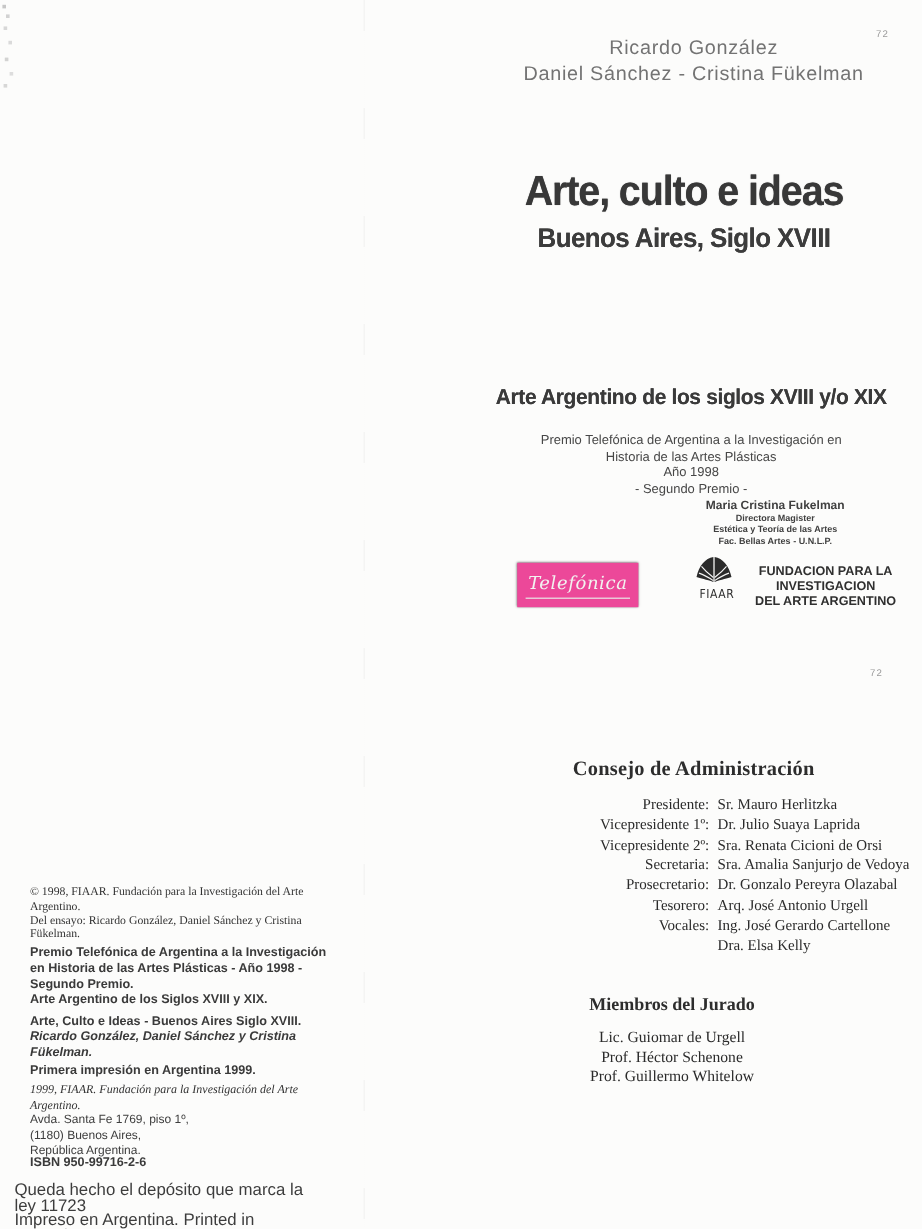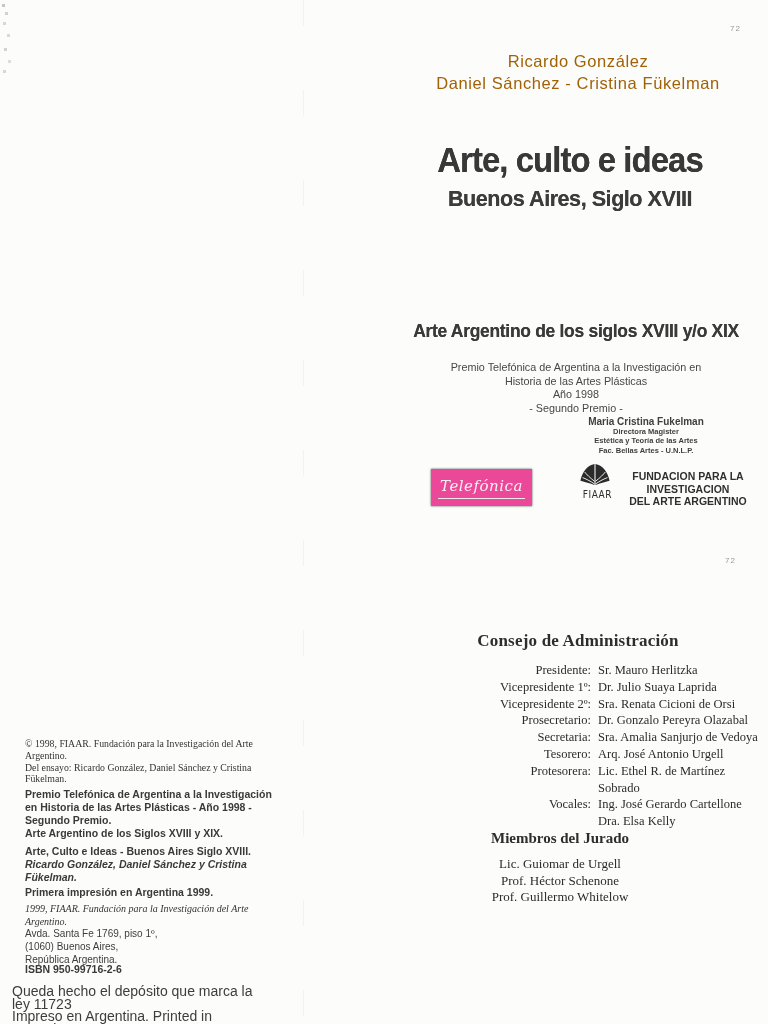--- a/index.html
+++ b/index.html
@@ -26,22 +26,22 @@
   .corner-noise {
     left: 2px; top: 4px; width: 3px; height: 3px; background: #bbb;
     box-shadow: 3px 8px 0 #c8c8c8, 1px 18px 0 #cfcfcf, 5px 30px 0 #d2d2d2,
                 2px 44px 0 #c9c9c9, 6px 56px 0 #d6d6d6, 1px 66px 0 #cecece;
     opacity: .8;
   }
   .tiny-mark { font-size: 8px; color: #9a9a9a; letter-spacing: 1px; }
 
   
   .authors {
-    top: 50px; left: 408px; width: 340px; text-align: center;
-    font-size: 16.5px; line-height: 22px; color: #a16207; letter-spacing: .6px;
+    top: 29px; left: 408px; width: 340px; text-align: center;
+    font-size: 16.5px; line-height: 22px; color: #737373; letter-spacing: .6px;
   }
   .title {
     top: 140px; left: 390px; width: 360px; text-align: center;
     font-size: 35px; font-weight: bold; color: #383838;
     letter-spacing: -1px; transform: scaleX(.94);
     text-shadow: 0 0 .6px #4a4a4a;
   }
   .subtitle {
     top: 186px; left: 390px; width: 360px; text-align: center;
     font-size: 22.5px; font-weight: bold; color: #3c3c3c;
@@ -207,34 +207,30 @@
   </div>
   <div class="council-row">
     <span class="council-role">Vicepresidente 1º:</span>
     <span class="council-name">Dr. Julio Suaya Laprida</span>
   </div>
   <div class="council-row">
     <span class="council-role">Vicepresidente 2º:</span>
     <span class="council-name">Sra. Renata Cicioni de Orsi</span>
   </div>
   <div class="council-row">
+    <span class="council-role">Secretaria:</span>
+    <span class="council-name">Sra. Amalia Sanjurjo de Vedoya</span>
+  </div>
+  <div class="council-row">
     <span class="council-role">Prosecretario:</span>
     <span class="council-name">Dr. Gonzalo Pereyra Olazabal</span>
   </div>
   <div class="council-row">
-    <span class="council-role">Secretaria:</span>
-    <span class="council-name">Sra. Amalia Sanjurjo de Vedoya</span>
-  </div>
-  <div class="council-row">
     <span class="council-role">Tesorero:</span>
     <span class="council-name">Arq. José Antonio Urgell</span>
-  </div>
-  <div class="council-row">
-    <span class="council-role">Protesorera:</span>
-    <span class="council-name">Lic. Ethel R. de Martínez Sobrado</span>
   </div>
   <div class="council-row">
     <span class="council-role">Vocales:</span>
     <span class="council-name">Ing. José Gerardo Cartellone</span>
   </div>
   <div class="council-row">
     <span class="council-role"></span>
     <span class="council-name">Dra. Elsa Kelly</span>
   </div>
 </div>
@@ -266,21 +262,21 @@
 
 <div class="abs printing-line l-bold">Primera impresión en Argentina 1999.</div>
 
 <div class="abs publisher-block">
   <div>1999, FIAAR. Fundación para la Investigación del Arte</div>
   <div>Argentino.</div>
 </div>
 
 <div class="abs address-block">
   <div>Avda. Santa Fe 1769, piso 1º,</div>
-  <div>(1060) Buenos Aires,</div>
+  <div>(1180) Buenos Aires,</div>
   <div>República Argentina.</div>
 </div>
 
 <div class="abs isbn-line l-bold">ISBN 950-99716-2-6</div>
 
 <div class="abs legal-block">
   <div>Queda hecho el depósito que marca la ley 11723</div>
   <div>Impreso en Argentina. Printed in Argentina.</div>
 </div>
 

